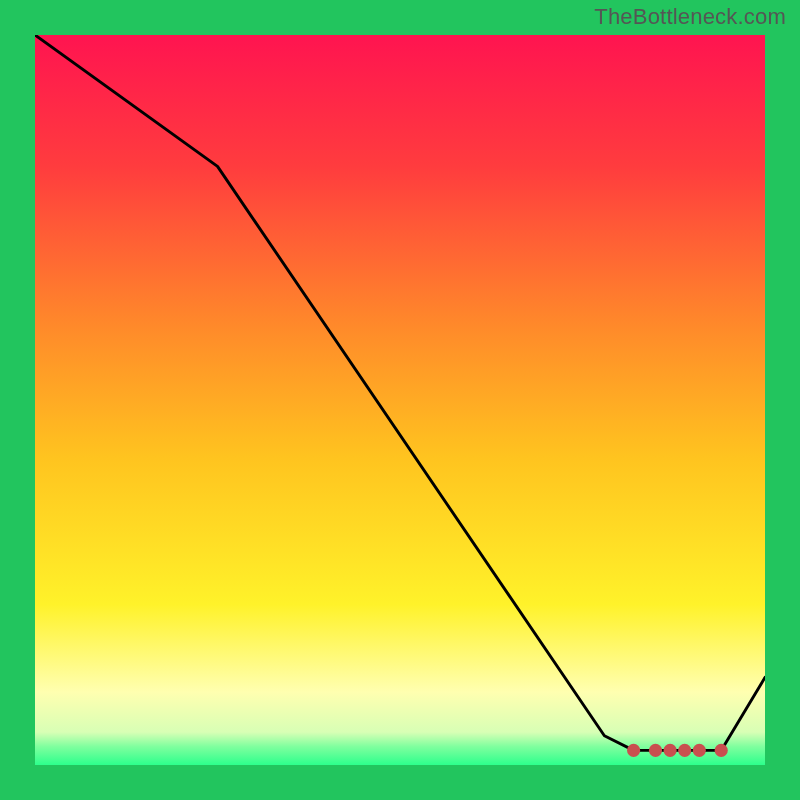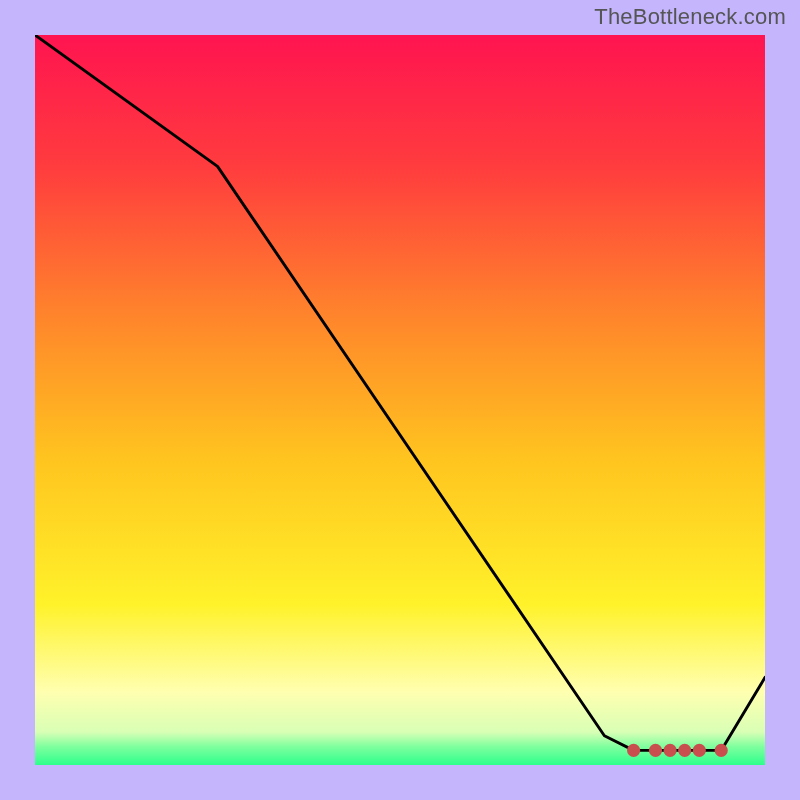--- a/index.html
+++ b/index.html
@@ -8,21 +8,21 @@
     width: 800px;
     height: 800px;
     background: #000;
     overflow: hidden;
     font-family: Arial, Helvetica, sans-serif;
   }
   .frame {
     position: relative;
     width: 800px;
     height: 800px;
-    background: #c4b5fd;
+    background: #22c55e;
     text-align: center;
   }
   .watermark {
     position: absolute;
     top: 4px;
     right: 14px;
     color: #555;
     font-size: 22px;
     font-weight: 500;
     letter-spacing: 0.2px;

